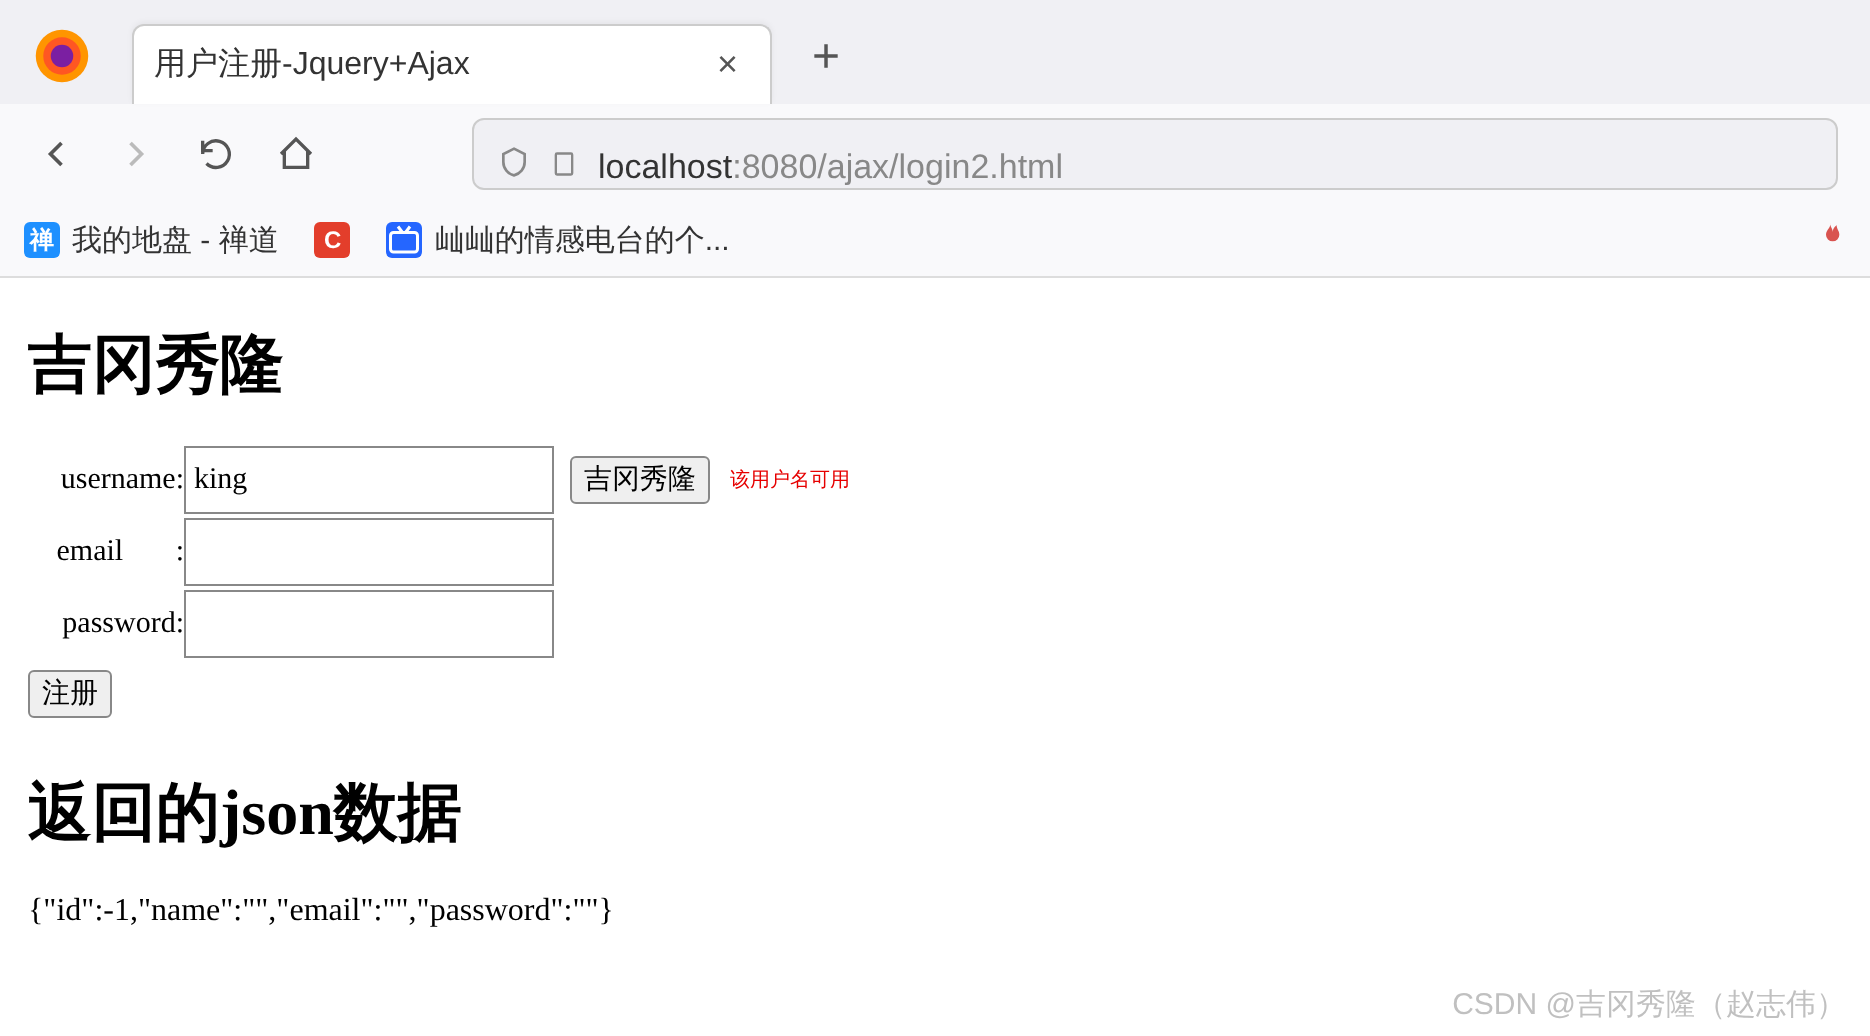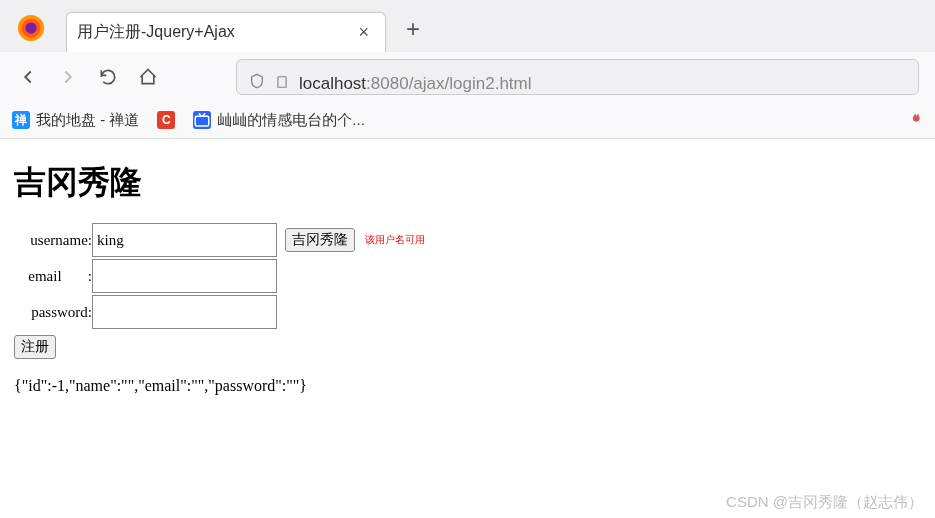--- a/index.html
+++ b/index.html
@@ -277,17 +277,18 @@
 
   <div class="form-row">
     <span class="form-label">password:</span>
     <input class="text-input" type="text" value="" style="">
   </div>
 
   <div>
     <button class="btn register-btn">注册</button>
   </div>
 
+  <h1 style="margin-top:26px;">返回的json数据</h1>
 
   <div class="json-output">{"id":-1,"name":"","email":"","password":""}</div>
 </div>
 
 <div class="watermark">CSDN @吉冈秀隆（赵志伟）</div>
 
 </body></html>

